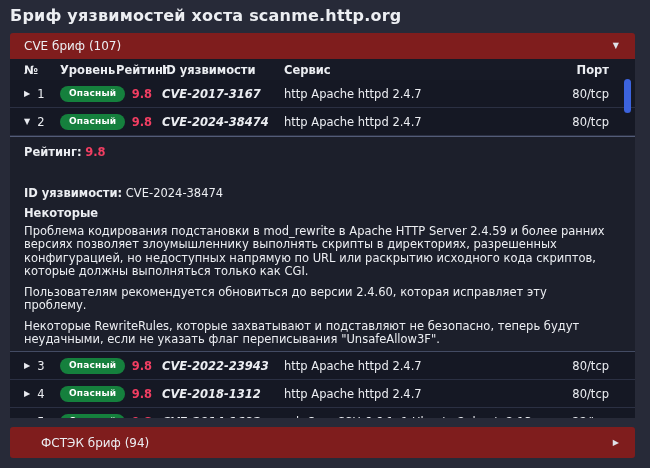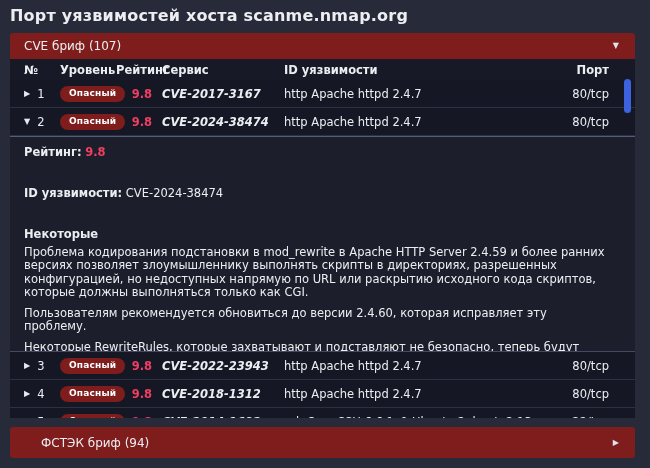--- a/index.html
+++ b/index.html
@@ -43,72 +43,72 @@
   .thead {
     height:21px; font-weight:bold; font-size:11.5px; background:#171a26;
   }
   .row {
     height:28px; border-bottom:1px solid #2b3043; font-size:11.5px;
     cursor:pointer; background:#151824;
   }
   .cell-num { display:flex; align-items:center; gap:7px; }
   .tri { font-size:8px; color:#e8eaf0; line-height:1; }
   .badge {
-    display:inline-block; background:#7f1d1d; color:#ffffff;
+    display:inline-block; background:#15803d; color:#ffffff;
     font-size:9px; font-weight:bold; line-height:1;
     padding:3px 9px 4px; border-radius:9px; letter-spacing:.2px;
   }
   .rating { color:#f13e62; font-weight:bold; text-align:right; padding-right:10px; }
   .vuln-id { font-weight:bold;font-style:italic; }
   .port { text-align:right; }
   .th-rating { text-align:right; padding-right:4px; }
   .th-port { text-align:right; }
 
   .detail {
     height:216px; background:#1c1f2b;
     border-top:1px solid #535c78; border-bottom:1px solid #434b63;
     padding:9px 26px 6px 14px; font-size:11.5px; line-height:13.5px;
     overflow:hidden;
   }
   .kv { margin-bottom:27px; }
   .kv b { font-weight:bold; }
   .kv .pink { color:#f13e62; font-weight:bold; }
-  .kv-id { margin-bottom:28px; }
+  .kv-id { margin-bottom:7px; }
   .desc-title { font-weight:bold; margin-bottom:4px; }
   .detail p { margin-bottom:7px; }
   .links-head { display:flex; align-items:center; gap:7px; margin:3px 0 5px; }
 
   .scroll-track {
     position:absolute; top:0; right:3px; width:8px; height:359px;
   }
   .scroll-thumb {
     position:absolute; top:20px; left:0; width:7px; height:34px;
     background:#3c63dd; border-radius:4px; cursor:grab;
   }
 </style>
 </head>
 <body>
 
 <div class="page">
 
-  <div class="page-title">Порт уязвимостей хоста scanme.nmap.org</div>
+  <div class="page-title">Бриф уязвимостей хоста scanme.http.org</div>
 
   <div class="section-bar" id="cve-bar">
     <span class="bar-label">CVE бриф (107)</span>
     <span class="chev">▼</span>
   </div>
 
   <div class="table-wrap">
 
     <div class="grid-row thead">
       <span>№</span>
       <span>Уровень</span>
       <span class="th-rating">Рейтинг</span>
+      <span>ID уязвимости</span>
       <span>Сервис</span>
-      <span>ID уязвимости</span>
       <span class="th-port">Порт</span>
     </div>
 
     <div class="grid-row row">
       <span class="cell-num">
         <span class="tri">▶</span>
         <span>1</span>
       </span>
       <span><span class="badge">Опасный</span></span>
       <span class="rating">9.8</span>

